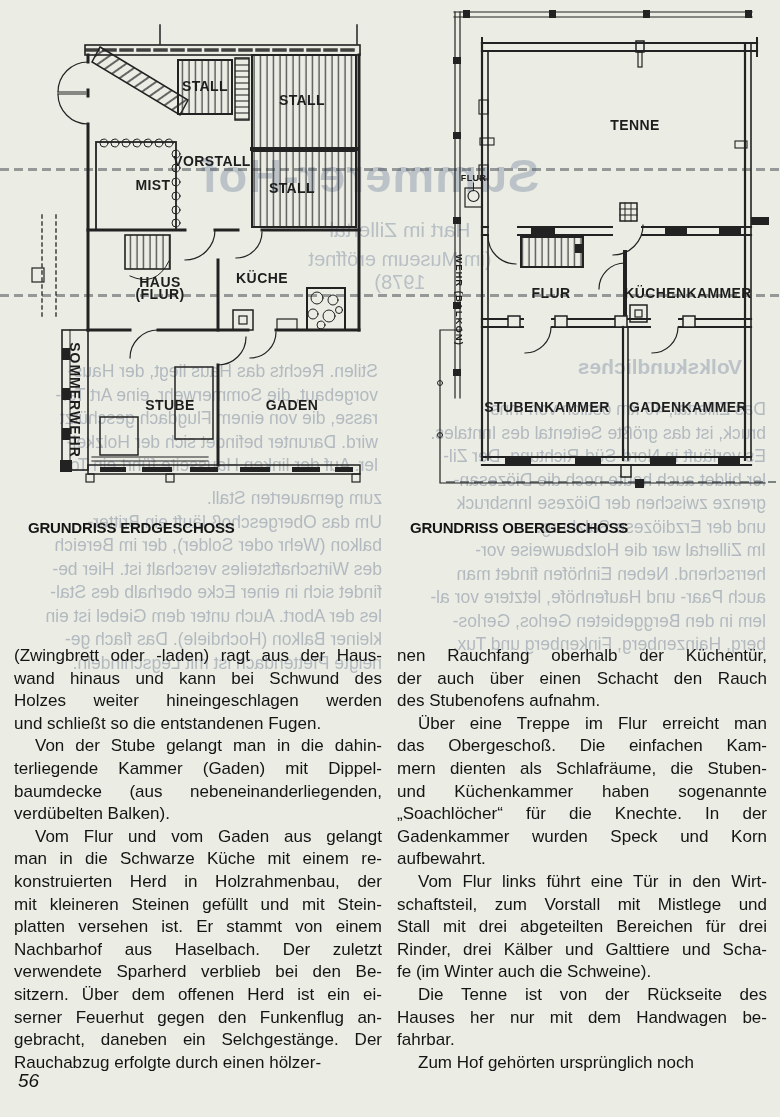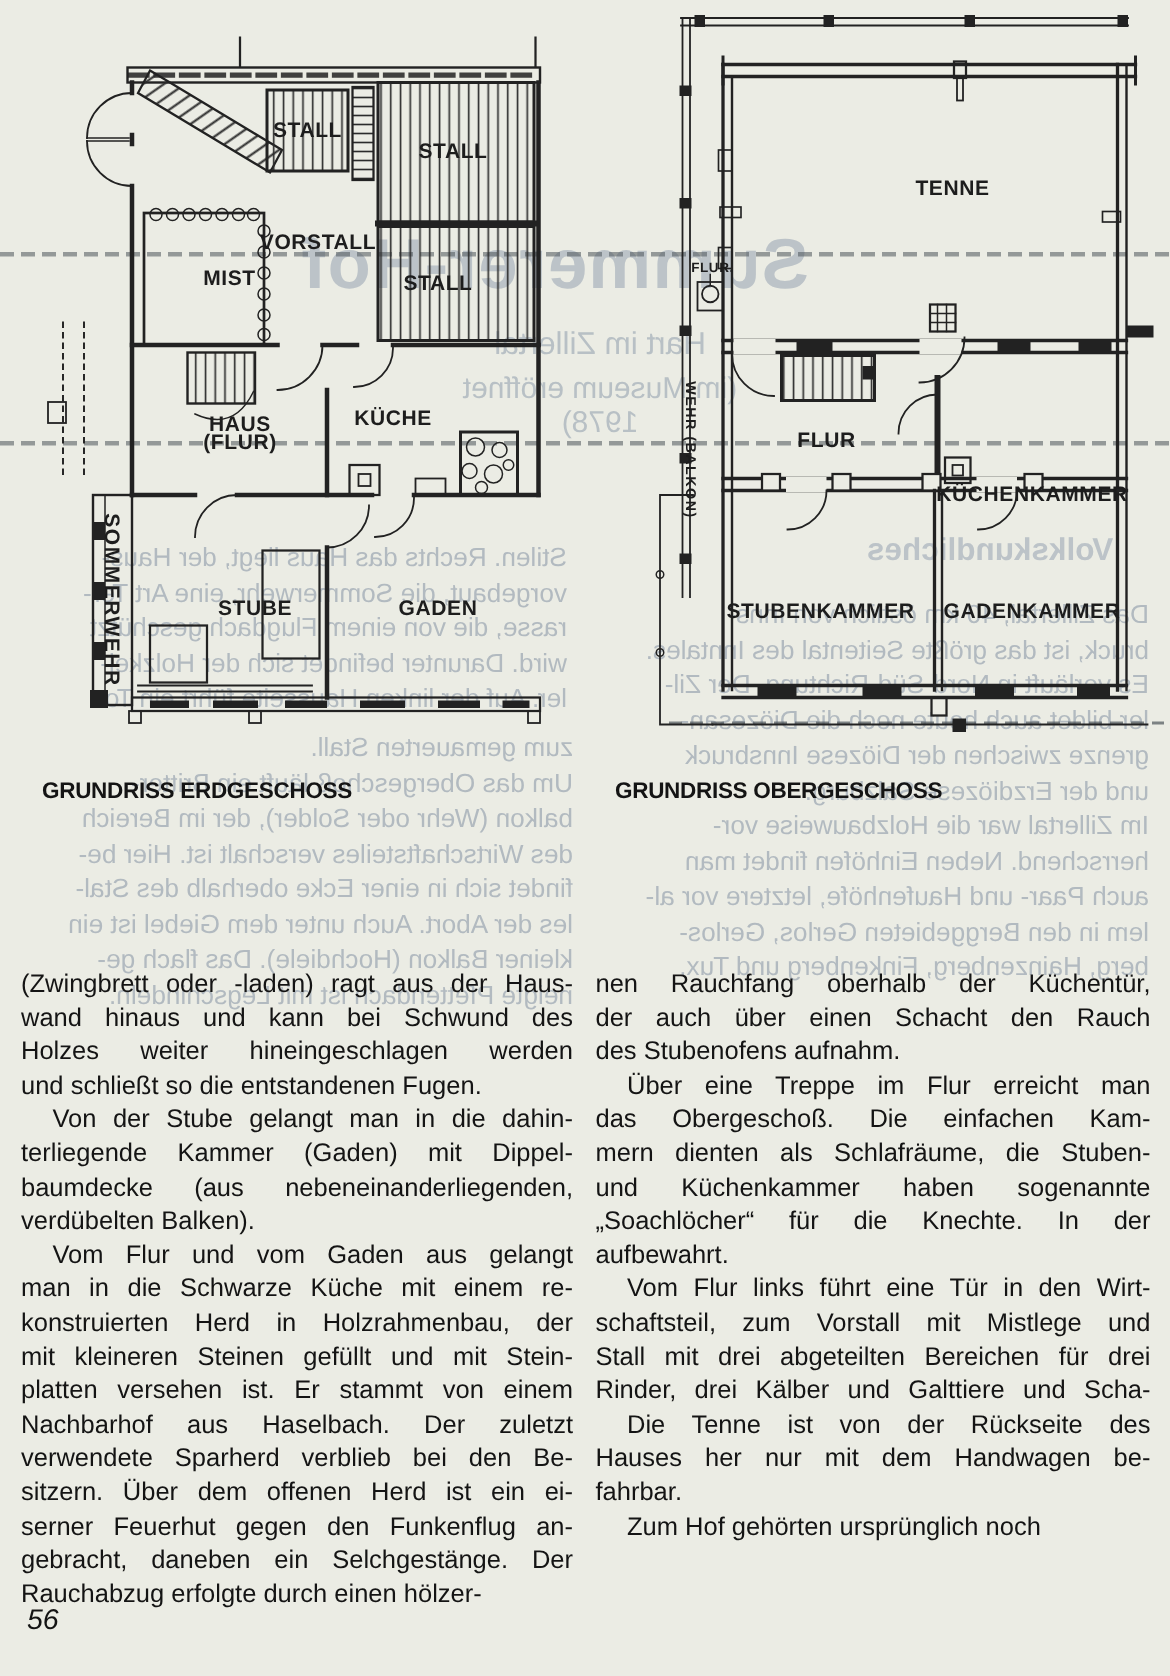--- a/index.html
+++ b/index.html
@@ -325,21 +325,21 @@
 
       <rect x="30" y="183" width="17" height="19" stroke-width="1.2"></rect>
       <circle cx="38.5" cy="191" r="5.5" stroke-width="1.2"></circle>
       <line x1="38.5" y1="178" x2="38.5" y2="185" stroke-width="1"></line>
     </g>
   </svg>
   <span class="room-label" style="left:200px;top:120px;">TENNE</span>
   <span class="room-label" style="left:40px;top:173px;font-size:9px;">FLUR.</span>
   <span class="room-label vert" style="left:24px;top:295px;font-size:9.5px;">WEHR (BALKON)</span>
   <span class="room-label" style="left:116px;top:288px;">FLUR</span>
-  <span class="room-label" style="left:253px;top:288px;margin-top:36px;">KÜCHENKAMMER</span>
+  <span class="room-label" style="left:253px;top:288px;">KÜCHENKAMMER</span>
   <span class="room-label" style="left:112px;top:402px;">STUBENKAMMER</span>
   <span class="room-label" style="left:253px;top:402px;">GADENKAMMER</span>
 </div>
 
 <span class="plan-caption z3" style="left:28px;top:519px;">GRUNDRISS ERDGESCHOSS</span>
 <span class="plan-caption z3" style="left:410px;top:519px;">GRUNDRISS OBERGESCHOSS</span>
 
 <div class="textcol z3" style="left:14px;top:645px;">
     <div class="tl">(Zwingbrett oder -laden) ragt aus der Haus-</div>
     <div class="tl">wand hinaus und kann bei Schwund des</div>
@@ -363,24 +363,26 @@
   </div>
 <div class="textcol z3" style="left:397px;top:645px;width:370px;">
     <div class="tl">nen Rauchfang oberhalb der Küchentür,</div>
     <div class="tl">der auch über einen Schacht den Rauch</div>
     <div class="tl tl-end">des Stubenofens aufnahm.</div>
     <div class="tl tl-indent">Über eine Treppe im Flur erreicht man</div>
     <div class="tl">das Obergeschoß. Die einfachen Kam-</div>
     <div class="tl">mern dienten als Schlafräume, die Stuben-</div>
     <div class="tl">und Küchenkammer haben sogenannte</div>
     <div class="tl">„Soachlöcher“ für die Knechte. In der</div>
+    <div class="tl">Gadenkammer wurden Speck und Korn</div>
     <div class="tl tl-end">aufbewahrt.</div>
     <div class="tl tl-indent">Vom Flur links führt eine Tür in den Wirt-</div>
     <div class="tl">schaftsteil, zum Vorstall mit Mistlege und</div>
     <div class="tl">Stall mit drei abgeteilten Bereichen für drei</div>
     <div class="tl">Rinder, drei Kälber und Galttiere und Scha-</div>
+    <div class="tl tl-end">fe (im Winter auch die Schweine).</div>
     <div class="tl tl-indent">Die Tenne ist von der Rückseite des</div>
     <div class="tl">Hauses her nur mit dem Handwagen be-</div>
     <div class="tl tl-end">fahrbar.</div>
     <div class="tl tl-end tl-indent">Zum Hof gehörten ursprünglich noch</div>
   </div>
 
 <span class="page-num z3" style="left:18px;top:1070px;">56</span>
 
 </body></html>

